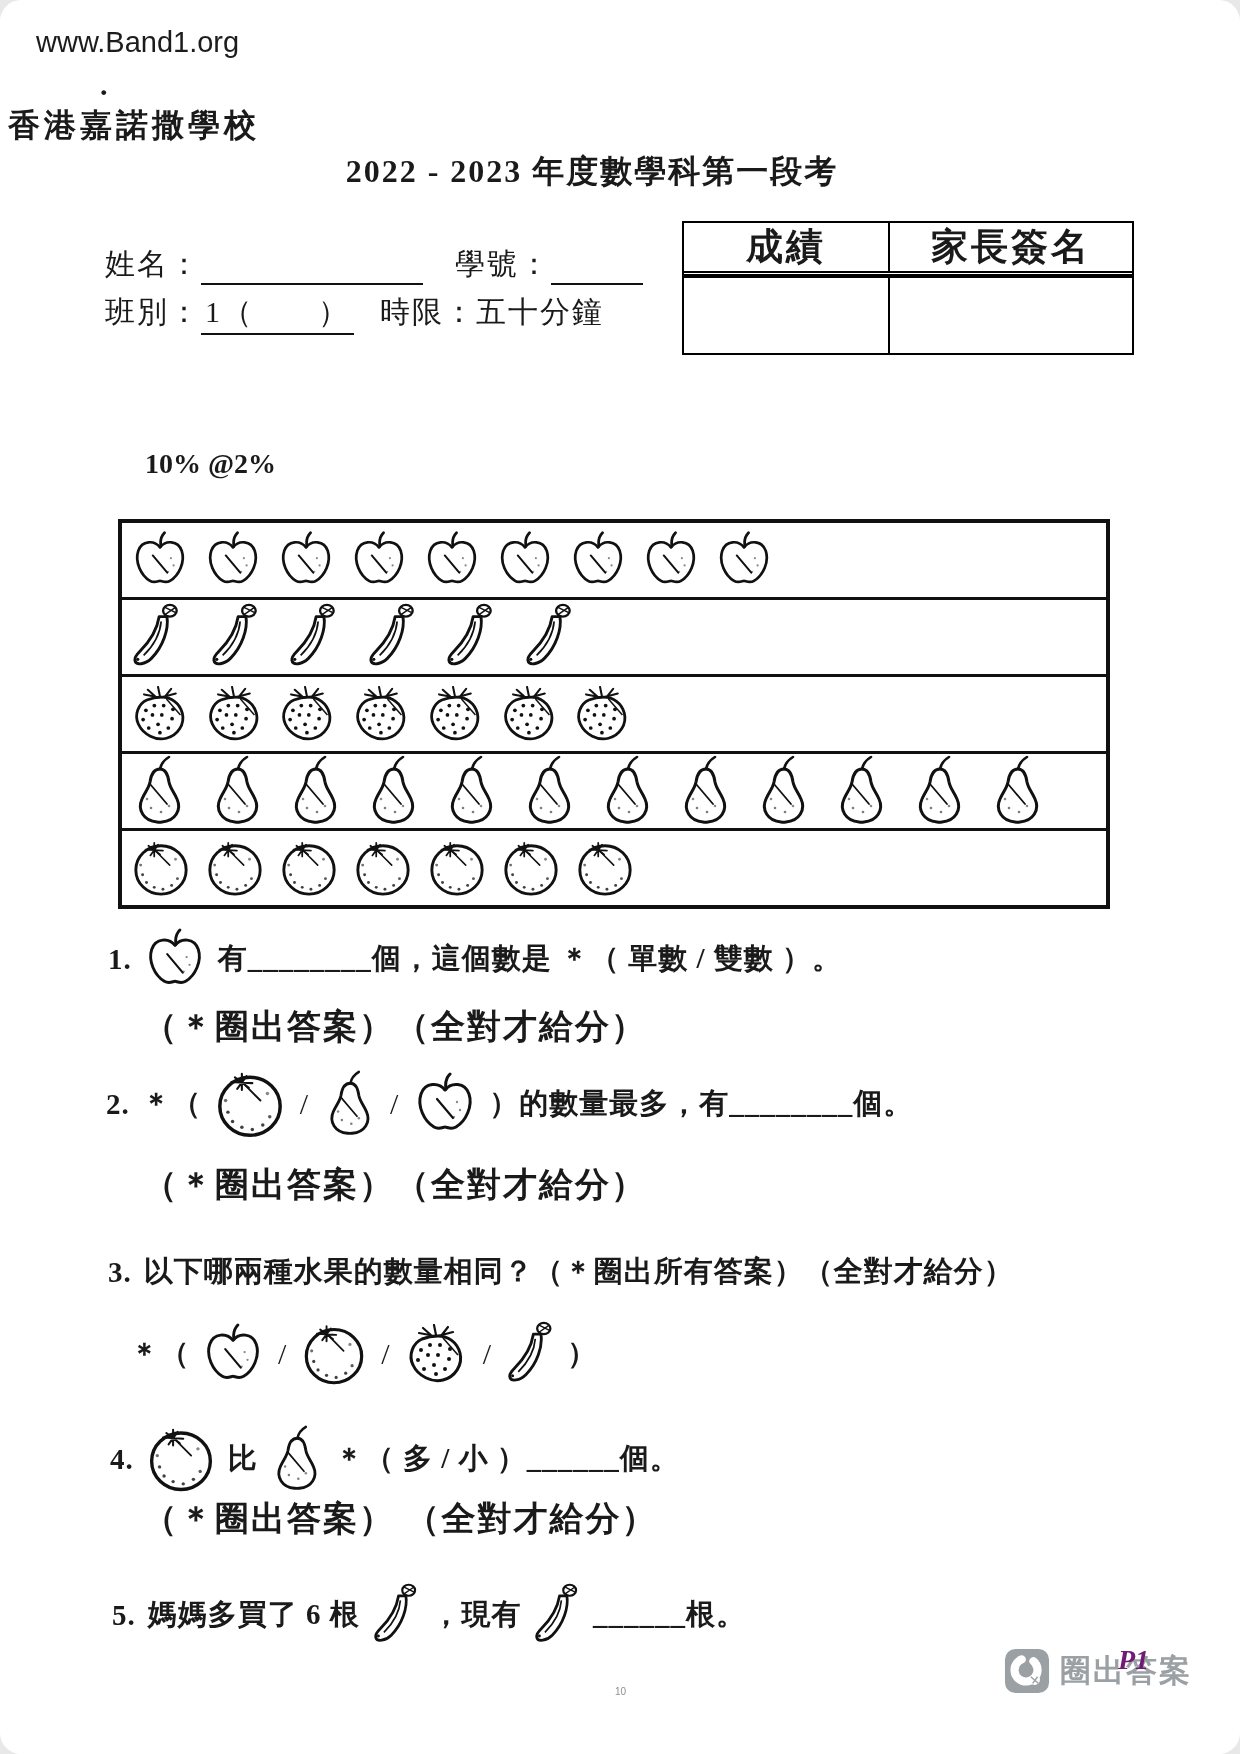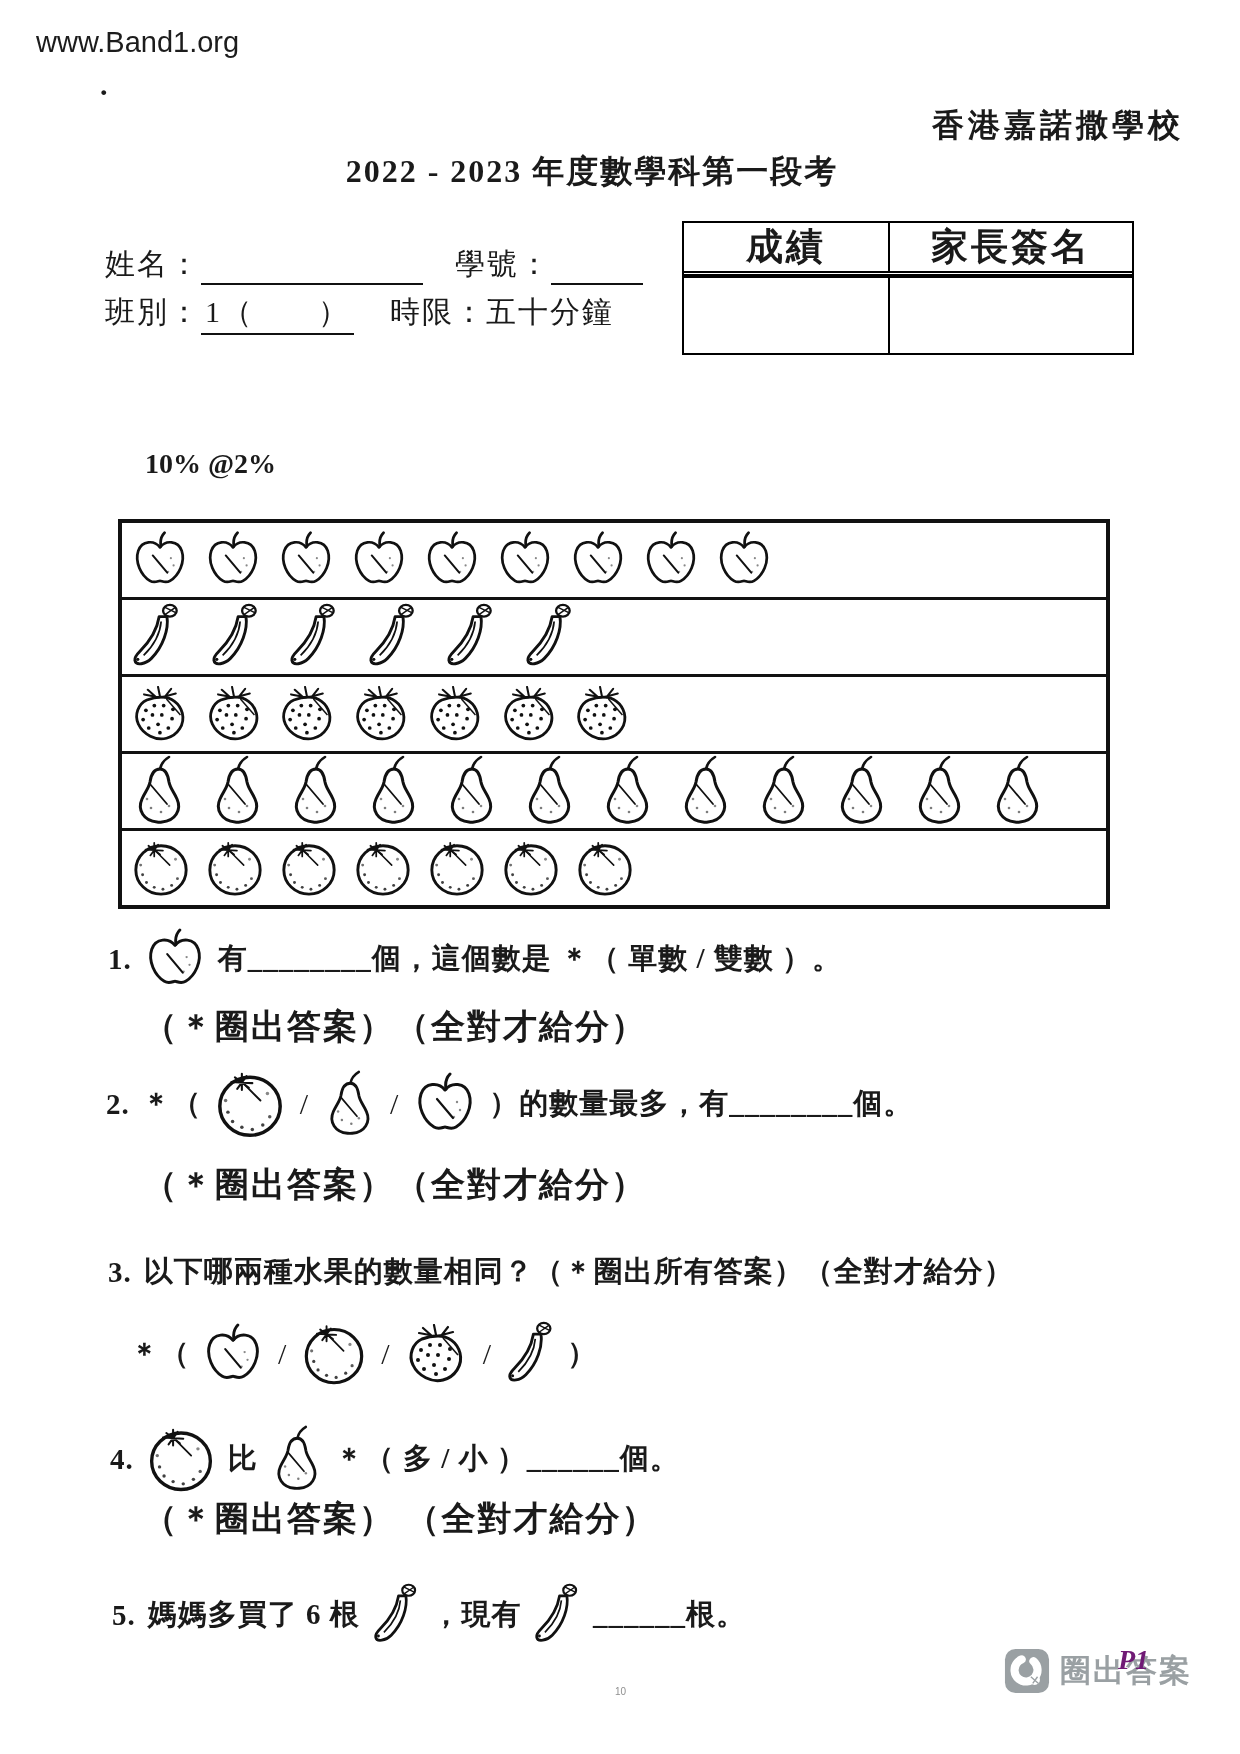--- a/index.html
+++ b/index.html
@@ -1,25 +1,25 @@
 <!DOCTYPE html>
 <html><head>
 <meta charset="utf-8">
 <style>
   html,body{margin:0;padding:0;background:#e8e8e8;}
   .page{
     position:relative;width:1240px;height:1754px;background:#ffffff;
     margin:0 auto;overflow:hidden;
-    font-family:"Liberation Serif","DejaVu Serif",serif;color:#1a1a1a;
+    font-family:"Liberation Serif","DejaVu Serif",serif;color:#1a1a1a;border-radius:21px;
   }
   .site-url{position:absolute;left:36px;top:26px;font-size:29px;
     font-family:"Liberation Sans","DejaVu Sans",sans-serif;color:#1c1c1c;}
   .stray-dot{position:absolute;left:100px;top:68px;font-size:30px;font-weight:bold;}
-  .school{position:absolute;left:0;right:56px;top:104px;margin:0;text-align:right;
-    font-size:32px;font-weight:600;letter-spacing:4px;}
+  .school{position:absolute;left:0;right:56px;top:104px;margin:0;text-align:left;
+    font-size:32px;font-weight:600;letter-spacing:4px;padding-left:8px;}
   .exam-title{position:absolute;left:0;right:56px;top:150px;margin:0;text-align:center;
     font-size:32px;font-weight:600;letter-spacing:2px;}
 
   
   .score-table{position:absolute;left:682px;top:221px;width:452px;height:134px;
     border:2px solid #000;box-sizing:border-box;}
   .score-head{display:flex;height:48px;border-bottom:2px solid #000;}
   .score-head .cell{display:flex;align-items:center;justify-content:center;
     font-size:37px;font-weight:600;letter-spacing:3px;box-sizing:border-box;}
   .cell.c1{width:46%;border-right:2px solid #000;}
@@ -30,21 +30,21 @@
 
   
   .info-row{position:absolute;font-size:30px;letter-spacing:2px;white-space:nowrap;}
   .row-name{left:105px;top:244px;}
   .row-class{left:105px;top:292px;}
   .blank{display:inline-block;border-bottom:2.5px solid #111;height:32px;vertical-align:bottom;}
   .w-name{width:222px;}
   .w-no{width:92px;}
   .lbl-no{margin-left:32px;}
   .classval{display:inline-block;border-bottom:2.5px solid #111;padding:0 4px;min-width:130px;}
-  .lbl-time{margin-left:36px;}
+  .lbl-time{margin-left:26px;}
 
   .section-heading{position:absolute;left:104px;top:396px;font-size:28px;
     font-weight:600;letter-spacing:1px;white-space:nowrap;}
   .marks{position:absolute;left:145px;top:448px;font-size:28px;font-weight:600;}
 
   
   .fruit-table{position:absolute;left:118px;top:519px;width:992px;
     border:4px solid #111;box-sizing:border-box;background:#fff;}
   .fruit-row{display:flex;align-items:center;height:74px;padding-left:9px;
     border-top:3px solid #111;}

